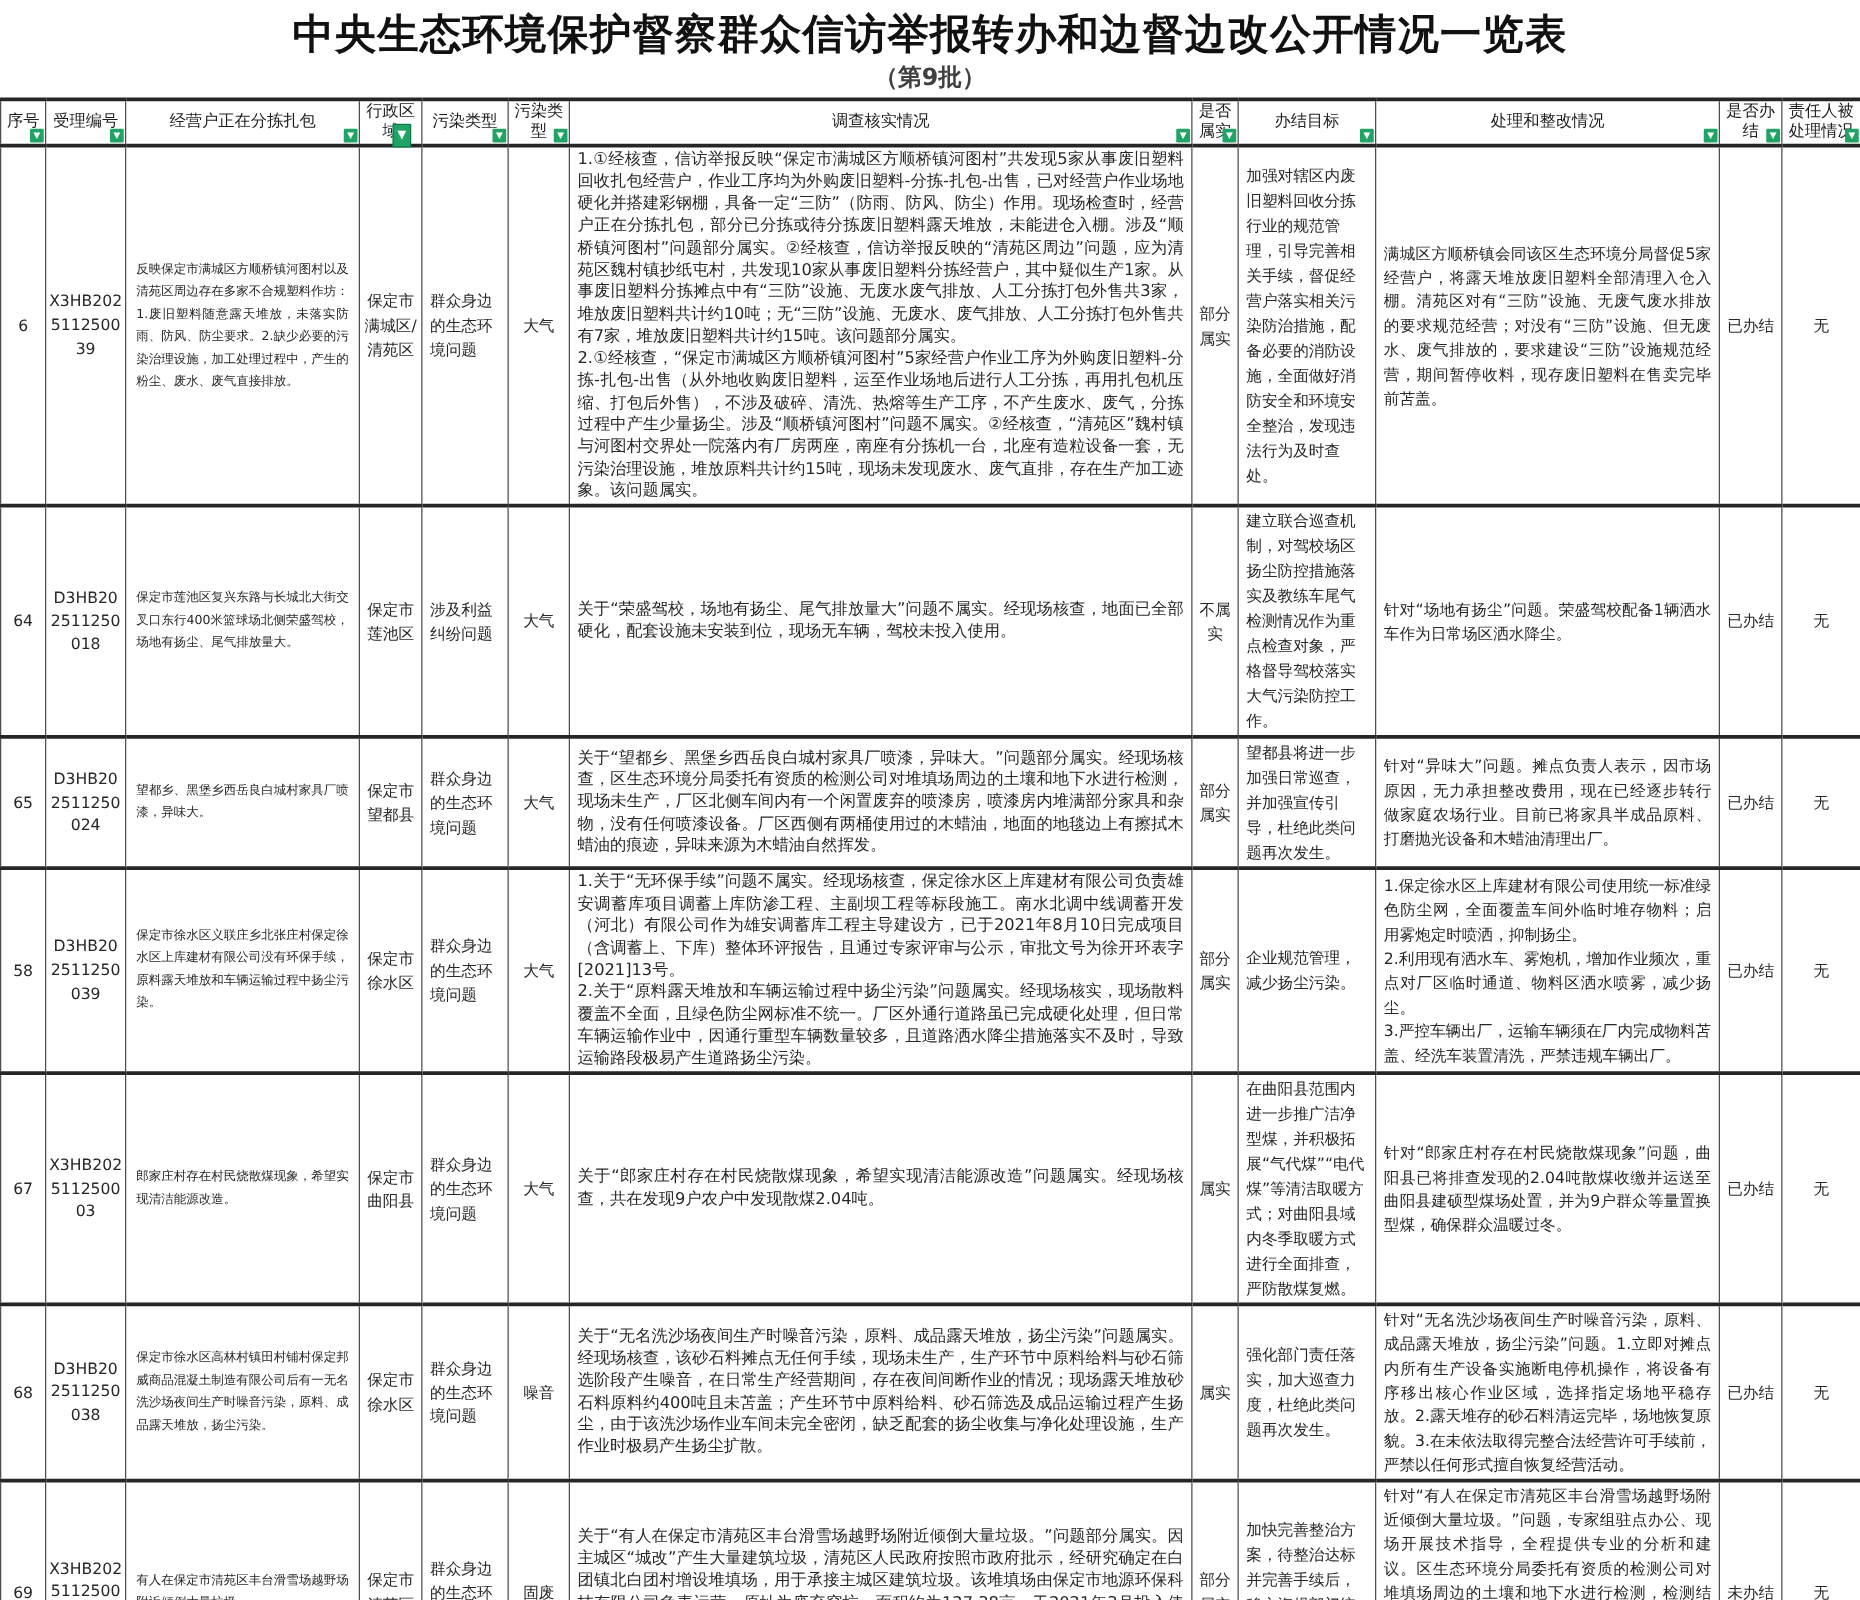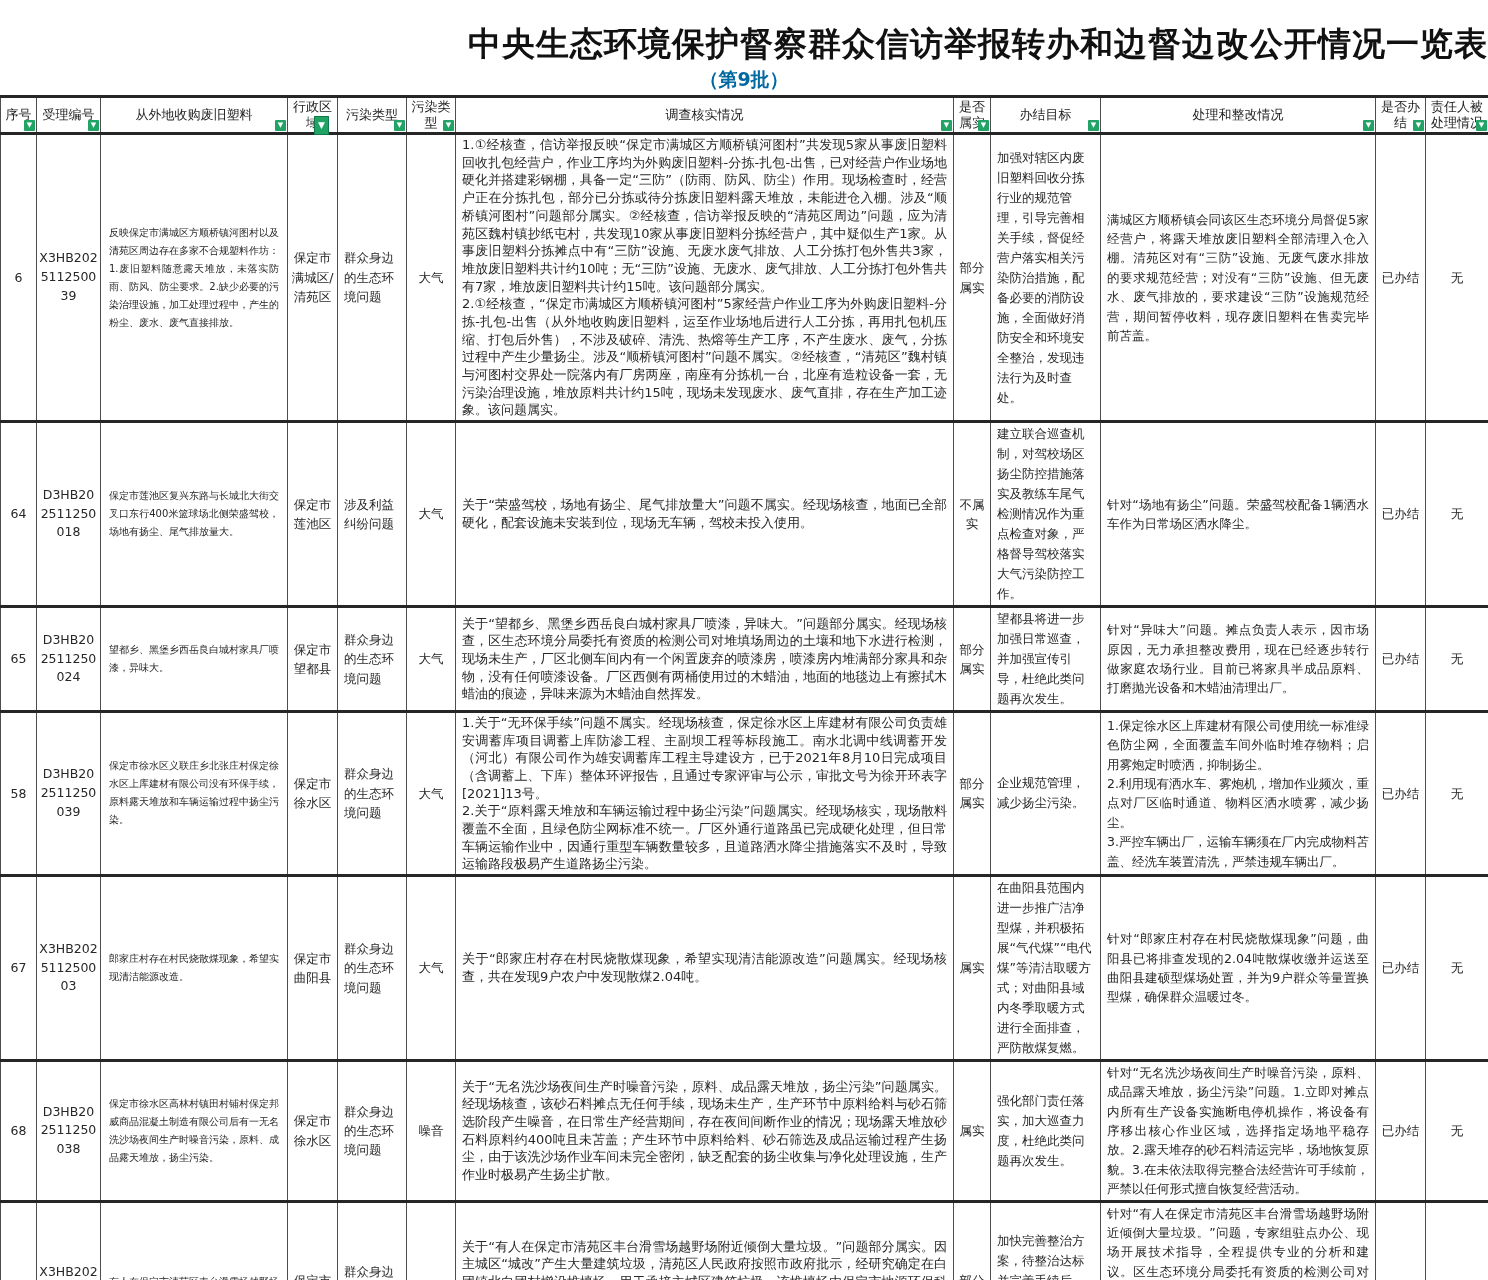--- a/index.html
+++ b/index.html
@@ -1,18 +1,18 @@
 <!DOCTYPE html>
 <html lang="zh" style="--accent: #21a366;"><head>
 <meta charset="utf-8">
 <style>
   html,body{margin:0;padding:0;background:#ffffff;}
   body{width:1488px;height:1280px;font-family:"DejaVu Sans","Liberation Sans",sans-serif;color:#232323;overflow:hidden;}
-  .page-title{ text-align:right;font-size:33px;font-weight:bold;letter-spacing:1px;color:#111;padding-top:20px;line-height:1.45;}
-  .page-subtitle{text-align:center;font-size:19px;font-weight:bold;color:#0369a1;line-height:1.2;padding-bottom:4px;}
+  .page-title{ text-align:center;font-size:33px;font-weight:bold;letter-spacing:1px;color:#111;padding-top:3px;line-height:1.45;}
+  .page-subtitle{text-align:center;font-size:19px;font-weight:bold;color:#404040;line-height:1.2;padding-bottom:4px;}
   table{width:1486px;border-collapse:collapse;table-layout:fixed;margin:0 auto;}
   th,td{border-left:1.5px solid #4e4e4e;border-right:1.5px solid #4e4e4e;border-top:3px solid #262626;border-bottom:3px solid #262626;vertical-align:middle;box-sizing:border-box;}
   th{position:relative;font-size:13px;font-weight:normal;color:#1d1d1d;height:36px;line-height:1.25;padding:1px 2px;}
   td{font-size:12.5px;line-height:1.55;color:#272727;padding:1px 6px;}
   .c{text-align:center;padding:1px 2px;}
   .j{text-align:justify;}
   .pre{white-space:pre-line;}
   .dense{font-size:13px;line-height:1.36;}
   .problem{font-size:10px;line-height:1.8;text-align:justify;padding:1px 8px;}
   .goal{line-height:1.6;margin-top:28px;}
@@ -46,21 +46,21 @@
       <col style="width:37px">
     <col style="width:110px">
       <col style="width:275px">
       <col style="width:50px">
       <col style="width:63px">
   </colgroup>
   <thead>
     <tr>
       <th><span>序号</span><span class="filter-btn">▼</span></th>
       <th><span>受理编号</span><span class="filter-btn">▼</span></th>
-      <th><span>从外地收购废旧塑料</span><span class="filter-btn">▼</span></th>
+      <th><span>经营户正在分拣扎包</span><span class="filter-btn">▼</span></th>
       <th><span>行政区域</span><span class="filter-btn active">▼</span></th>
       <th><span>污染类型</span><span class="filter-btn">▼</span></th>
       <th><span>污染类型</span><span class="filter-btn">▼</span></th>
       <th><span>调查核实情况</span><span class="filter-btn">▼</span></th>
       <th><span>是否属实</span><span class="filter-btn">▼</span></th>
       <th><span>办结目标</span><span class="filter-btn">▼</span></th>
       <th><span>处理和整改情况</span><span class="filter-btn">▼</span></th>
       <th><span>是否办结</span><span class="filter-btn">▼</span></th>
       <th><span>责任人被处理情况</span><span class="filter-btn">▼</span></th>
     </tr>

